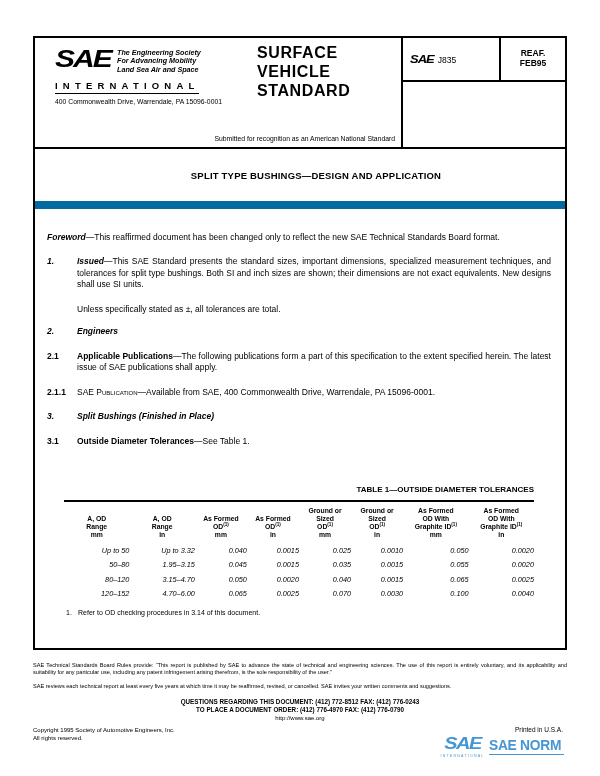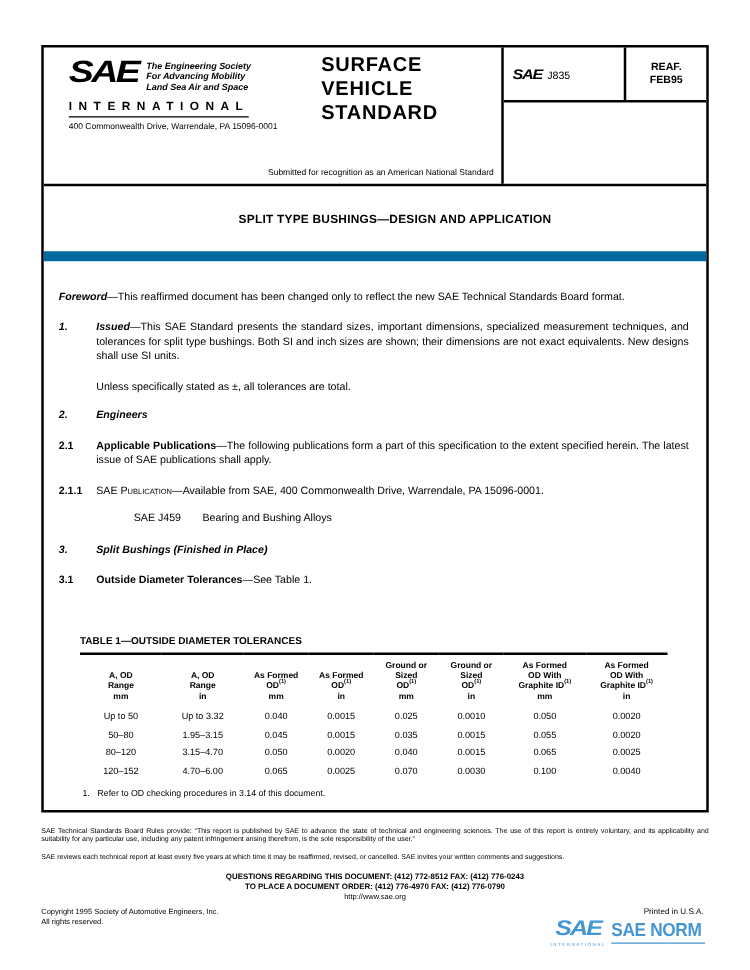--- a/index.html
+++ b/index.html
@@ -53,27 +53,27 @@
   .sec .sec-body{flex:1;}
   .plain{margin-left:30px;margin-bottom:11px;}
   .pubs{margin-left:60px;margin-bottom:13px;}
   .pub{display:flex;}
   .pub-code{width:55px;flex:none;}
   .pub-title{flex:1;text-align:left;}
   .sec.tight{margin-bottom:11px;}
 
   
   .tbl-wrap{margin:32px auto 0;width:470px;}
-  .tbl-title{text-align:left;font-weight:bold;font-size:8px;margin-bottom:4px;margin-top:37px;}
+  .tbl-title{text-align:right;font-weight:bold;font-size:8px;margin-bottom:4px;margin-top:37px;}
   table{width:100%;border-collapse:collapse;table-layout:fixed;border-top:2px solid #000;}
   th{font-size:6.8px;line-height:8.2px;font-weight:bold;text-align:center;
      vertical-align:bottom;padding:5px 1px 4px;}
   .th-lines{white-space:pre-line;}
   sup{font-size:4.6px;vertical-align:super;line-height:0;}
-  td{font-size:7.3px;text-align:center;padding:1.5px 0;}
+  td{font-size:7.3px;text-align:right;padding:1.5px 0;font-style:italic;}
   .tbl-foot{font-size:7px;margin-top:6px;display:flex;padding-left:2px;text-align:left;}
   .tbl-foot .fn-num{width:12px;flex:none;}
 
   
   .footer{position:absolute;left:33px;right:33px;top:656px;}
   .legal{font-size:5.6px;line-height:7px;text-align:justify;}
   .legal + .legal{margin-top:7px;}
   .contact{margin-top:8px;text-align:center;font-size:6.3px;line-height:8px;font-weight:bold;}
   .website{font-weight:normal;font-size:6px;}
   .foot-row{margin-top:4px;display:flex;justify-content:space-between;align-items:flex-start;}
@@ -152,24 +152,20 @@
         <span class="num">2.1</span>
         <div class="sec-body"><span class="b">Applicable Publications</span><span>—The following publications form a part of this specification to the extent specified herein.  The latest issue of SAE publications shall apply.</span></div>
       </div>
 
       <div class="sec tight">
         <span class="num">2.1.1</span>
         <div class="sec-body"><span class="sc">SAE Publication</span><span>—Available from SAE, 400 Commonwealth Drive, Warrendale, PA 15096-0001.</span></div>
       </div>
 
       <div class="pubs">
-        <div class="pub">
-          <span class="pub-code">SAE J459</span>
-          <span class="pub-title">Bearing and Bushing Alloys</span>
-        </div>
       </div>
 
       <div class="sec">
         <span class="num it">3.</span>
         <div class="sec-body"><span class="bi">Split Bushings (Finished in Place)</span></div>
       </div>
 
       <div class="sec">
         <span class="num">3.1</span>
         <div class="sec-body"><span class="b">Outside Diameter Tolerances</span><span>—See Table 1.</span></div>

